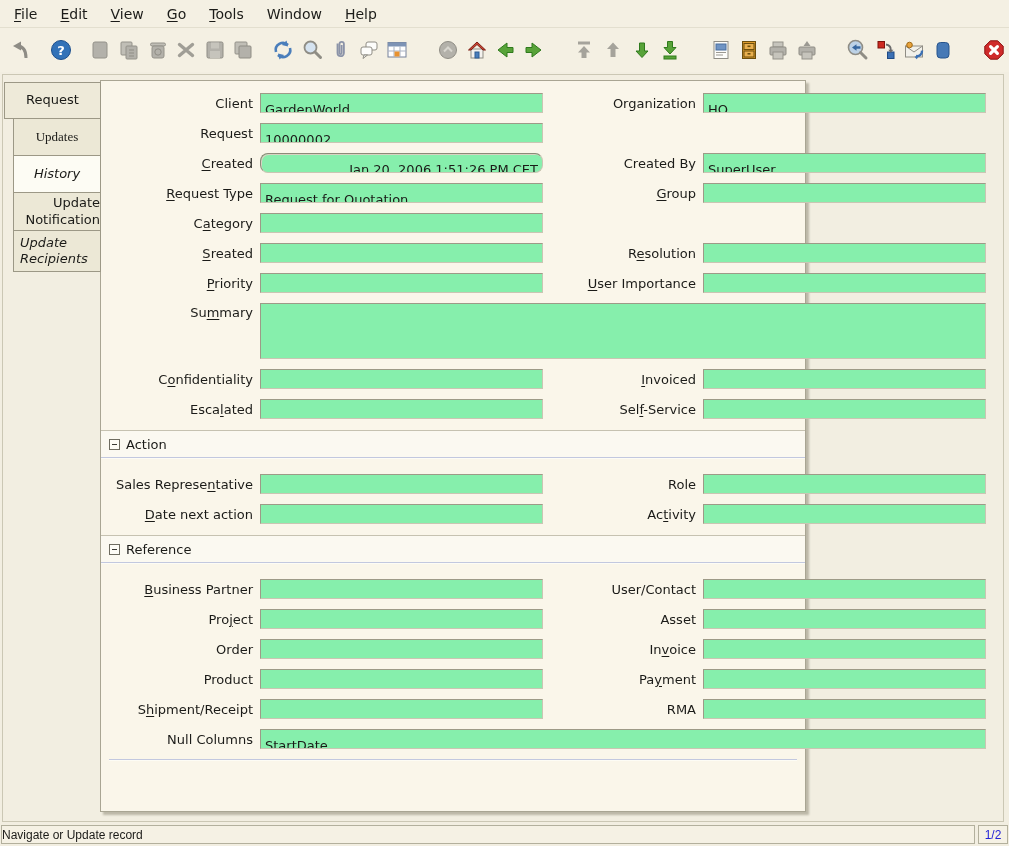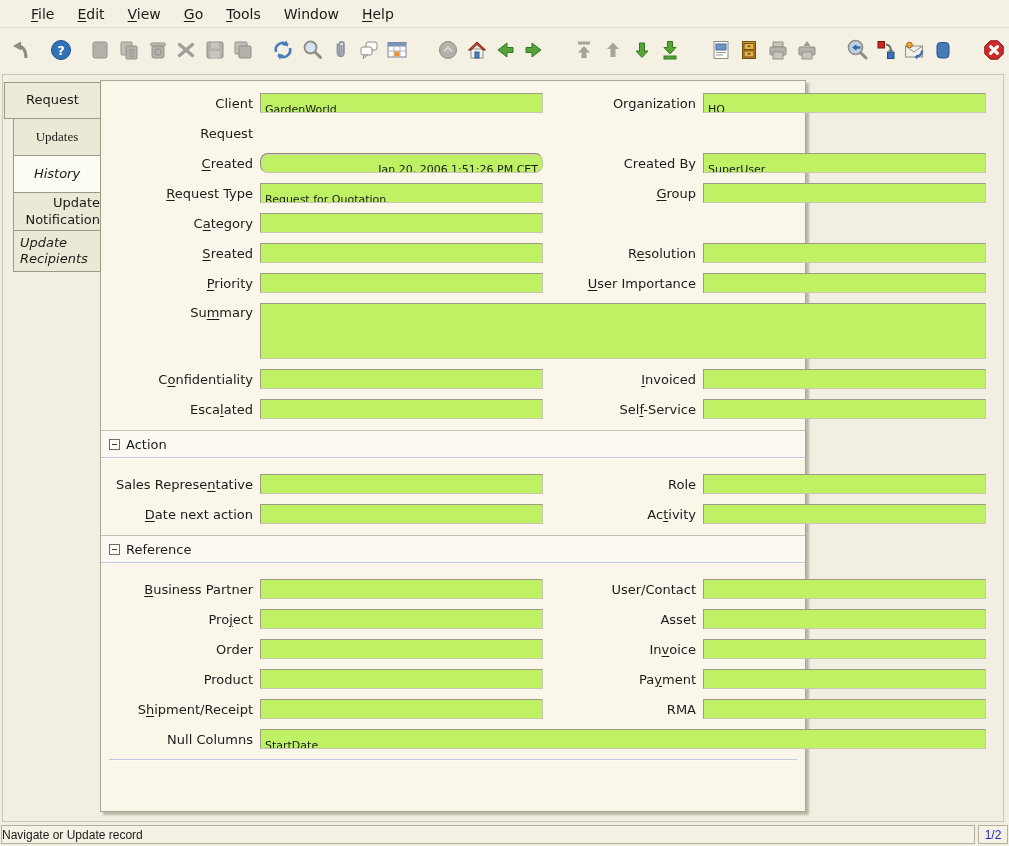--- a/index.html
+++ b/index.html
@@ -1,20 +1,20 @@
 <!DOCTYPE html>
 <html><head>
 <meta charset="utf-8">
 <style>
   html,body{margin:0;padding:0;}
   body{width:1009px;height:846px;position:relative;overflow:hidden;
        background:#f2eee1;font-family:"DejaVu Sans",sans-serif;color:#1b1b18;}
   
   .menubar{height:27px;background:#f4f0e3;border-bottom:1px solid #e3dfcf;
-           display:flex;align-items:center;padding-left:24px;}
+           display:flex;align-items:center;padding-left:7px;}
   .menu-item{font-size:14px;padding:3px 7px;margin-right:9px;cursor:default;}
   .mn{text-decoration:underline;text-underline-offset:2px;}
   
   .toolbar{height:44px;background:#f4f0e3;display:flex;align-items:center;padding-left:8px;}
   .tbtn{width:27px;height:27px;display:flex;align-items:center;justify-content:center;margin-right:2px;border-radius:3px;}
   .tbtn.en{cursor:pointer;}
   .tsp{width:11px;flex:0 0 auto;}
   
   .main{position:absolute;left:0;top:72px;right:0;bottom:22px;}
   .outer-frame{position:absolute;left:2px;top:2px;right:5px;bottom:2px;
@@ -29,23 +29,23 @@
   .tab.sel{left:4px;width:97px;background:#eeead9;z-index:3;}
   .tab.it{font-style:italic;}
   .tab.white{background:#fdfcf4;}
   .tab.wrap{justify-content:flex-start;text-align:left;padding-left:6px;}
   
   .row{display:flex;align-items:center;height:20px;margin-bottom:10px;}
   .row.tall{height:56px;align-items:flex-start;}
   .row.tall .lbl{line-height:20px;}
   .lbl{width:152px;flex:0 0 auto;text-align:right;font-size:13px;margin-right:7px;white-space:nowrap;}
   .lbl.rlb{width:153px;}
-  .fld{width:283px;flex:0 0 auto;height:20px;box-sizing:border-box;background:#bef264;
+  .fld{width:283px;flex:0 0 auto;height:20px;box-sizing:border-box;background:#86efac;
        border:1px solid;border-color:#9d9a87 #c9c6b3 #c9c6b3 #9d9a87;
-       font-size:11px;padding:8px 4px;line-height:16px;white-space:nowrap;overflow:hidden;cursor:text;}
+       font-size:13px;padding:8px 4px;line-height:16px;white-space:nowrap;overflow:hidden;cursor:text;}
   .fld.wide{width:726px;}
   .fld.area{height:56px;}
   .fld.ra{text-align:right;}
   .fld.inset2{border-color:#8d8a78 #c9c6b3 #c9c6b3 #8d8a78;box-shadow:inset 1px 1px 0 #d6d3c1;border-radius:8px;}
   
   .section{height:26px;background:#fbf9f1;border-top:1px solid #c6c2b1;
            border-bottom:1px solid #c2c8df;box-shadow:0 1px 0 #fdfcf5;
            margin:11px 0 16px 0;display:flex;align-items:center;padding-left:8px;font-size:13px;}
   .collapse-box{width:9px;height:9px;box-sizing:content-box;border:1px solid #6e6c60;
                 background:#fdfcf6;position:relative;margin-right:6px;cursor:pointer;}
@@ -296,20 +296,21 @@
 
     <div class="row">
       <label class="lbl"><span>Client</span><span class="mn"></span><span></span></label>
       <div class="fld">GardenWorld</div>
       <label class="lbl rlb"><span>Organization</span><span class="mn"></span><span></span></label>
       <div class="fld">HQ</div>
     </div>
 
     <div class="row">
       <label class="lbl"><span>Request</span><span class="mn"></span><span></span></label>
+      <div class="fld">10000002</div>
     </div>
 
     <div class="row">
       <label class="lbl"><span></span><span class="mn">C</span><span>reated</span></label>
       <div class="fld ra inset2">Jan 20, 2006 1:51:26 PM CET</div>
       <label class="lbl rlb"><span>Created By</span><span class="mn"></span><span></span></label>
       <div class="fld">SuperUser</div>
     </div>
 
     <div class="row">

